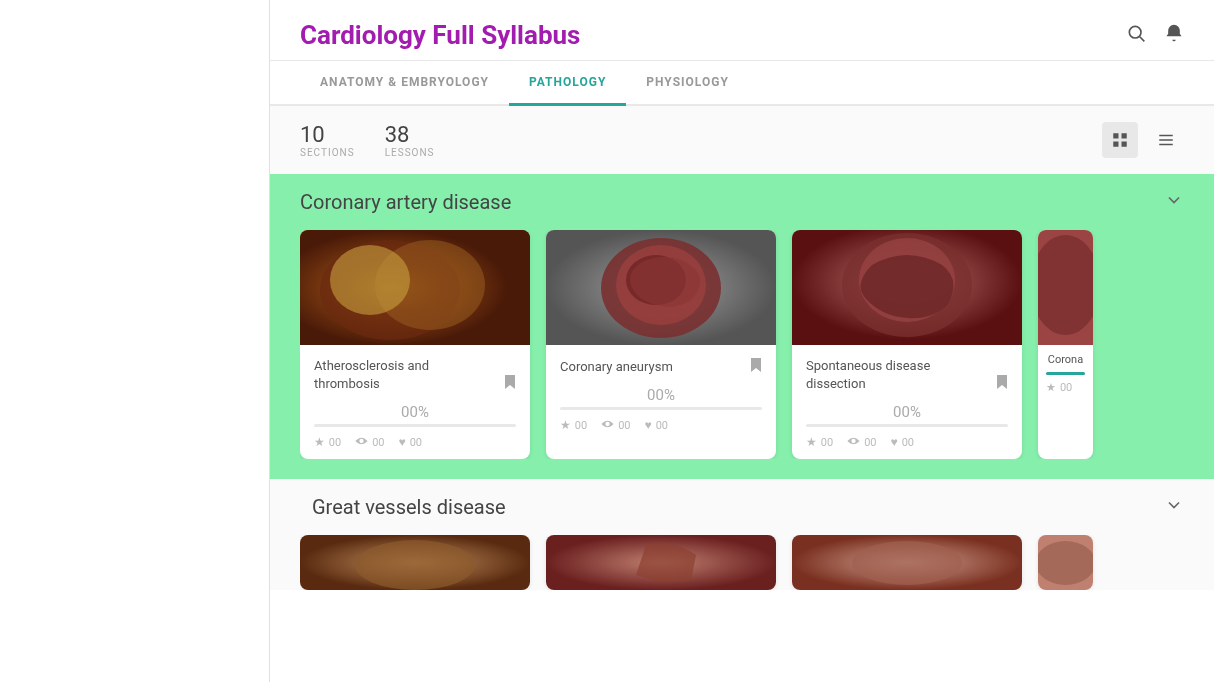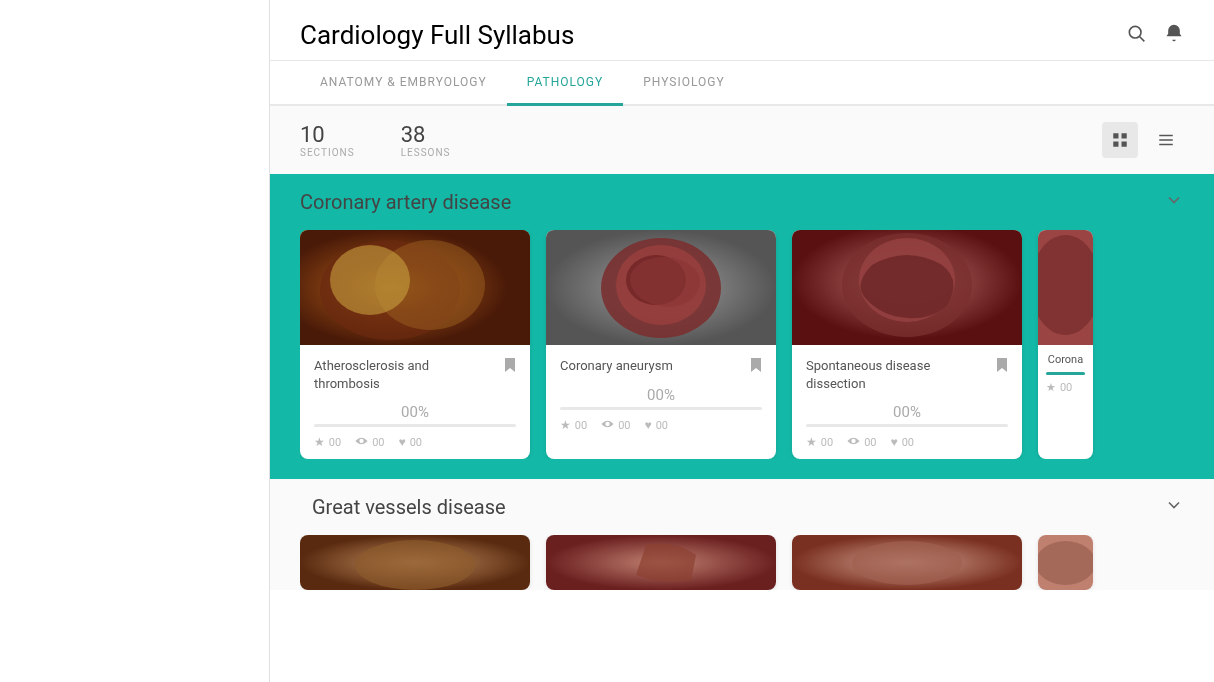--- a/index.html
+++ b/index.html
@@ -25,64 +25,64 @@
     }
     .top-bar {
       display: flex;
       align-items: center;
       justify-content: space-between;
       padding: 20px 30px 10px 30px;
       border-bottom: 1px solid #e8e8e8;
     }
     .page-title {
       font-size: 26px;
-      font-weight: 400;
-      color: #000000;
+      font-weight: 700;
+      color: #a21caf;
     }
     .top-icons {
       display: flex;
       gap: 18px;
       align-items: center;
     }
     .top-icon {
       font-size: 20px;
       color: #555;
       cursor: pointer;
     }
     .tabs-bar {
       display: flex;
       gap: 0;
       padding: 0 30px;
       border-bottom: 2px solid #e8e8e8;
     }
     .tab {
       padding: 14px 20px;
       font-size: 12px;
-      font-weight: 400;
+      font-weight: 700;
       letter-spacing: 1px;
       color: #999;
       cursor: pointer;
       border-bottom: 3px solid transparent;
       margin-bottom: -2px;
       text-align: center;
     }
     .tab.active {
       color: #26a69a;
       border-bottom: 3px solid #26a69a;
     }
     .stats-bar {
       display: flex;
       align-items: center;
       justify-content: space-between;
       padding: 16px 30px;
       background: #fafafa;
     }
     .stats-left {
       display: flex;
-      gap: 46px;
+      gap: 30px;
     }
     .stat-item {
       text-align: left;
     }
     .stat-number {
       font-size: 22px;
       font-weight: 400;
       color: #444;
     }
     .stat-label {
@@ -105,21 +105,21 @@
       cursor: pointer;
       color: #555;
       border-radius: 4px;
       background: transparent;
     }
     .view-btn.active {
       background: #e8e8e8;
     }
     .section-container {
       padding: 0 30px 20px 30px;
-      background: #14b8a6;
+      background: #86efac;
     }
     .section-header {
       display: flex;
       align-items: center;
       justify-content: space-between;
       padding: 16px 0 16px 0;
     }
     .section-title {
       font-size: 20px;
       font-weight: 400;
@@ -158,21 +158,21 @@
     }
     
     .img-athero {
       background: linear-gradient(135deg, #b8860b 0%, #8b4513 30%, #6b2a10 60%, #4a1a08 100%);
     }
     .card-body {
       padding: 12px 14px 10px 14px;
     }
     .card-title-row {
       display: flex;
-      align-items: flex-start;
+      align-items: flex-end;
       justify-content: space-between;
       margin-bottom: 10px;
       gap: 24px;
     }
     .card-title {
       font-size: 13px;
       color: #555;
       font-weight: 400;
       line-height: 1.4;
       flex: 1;

